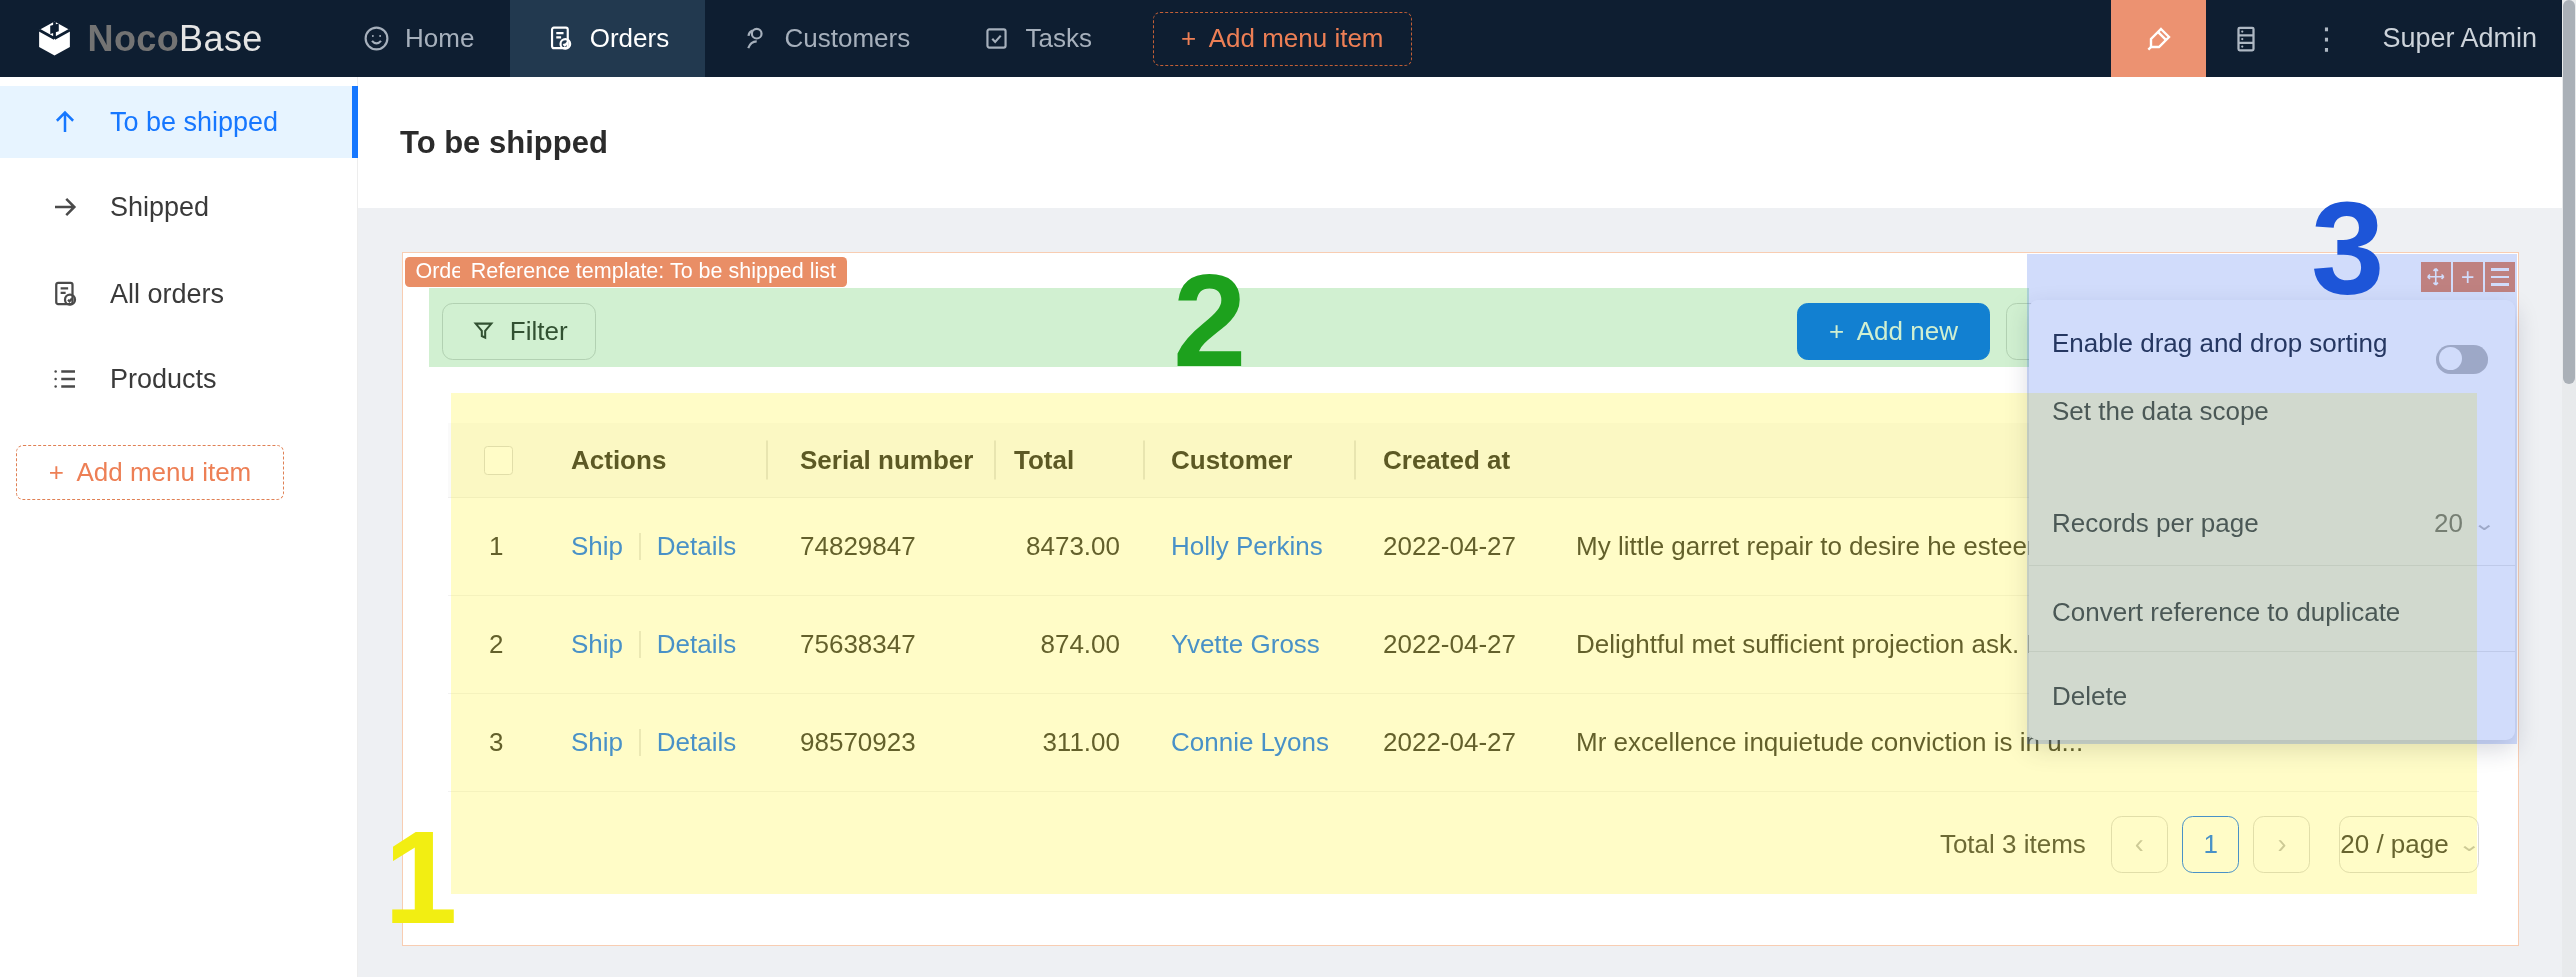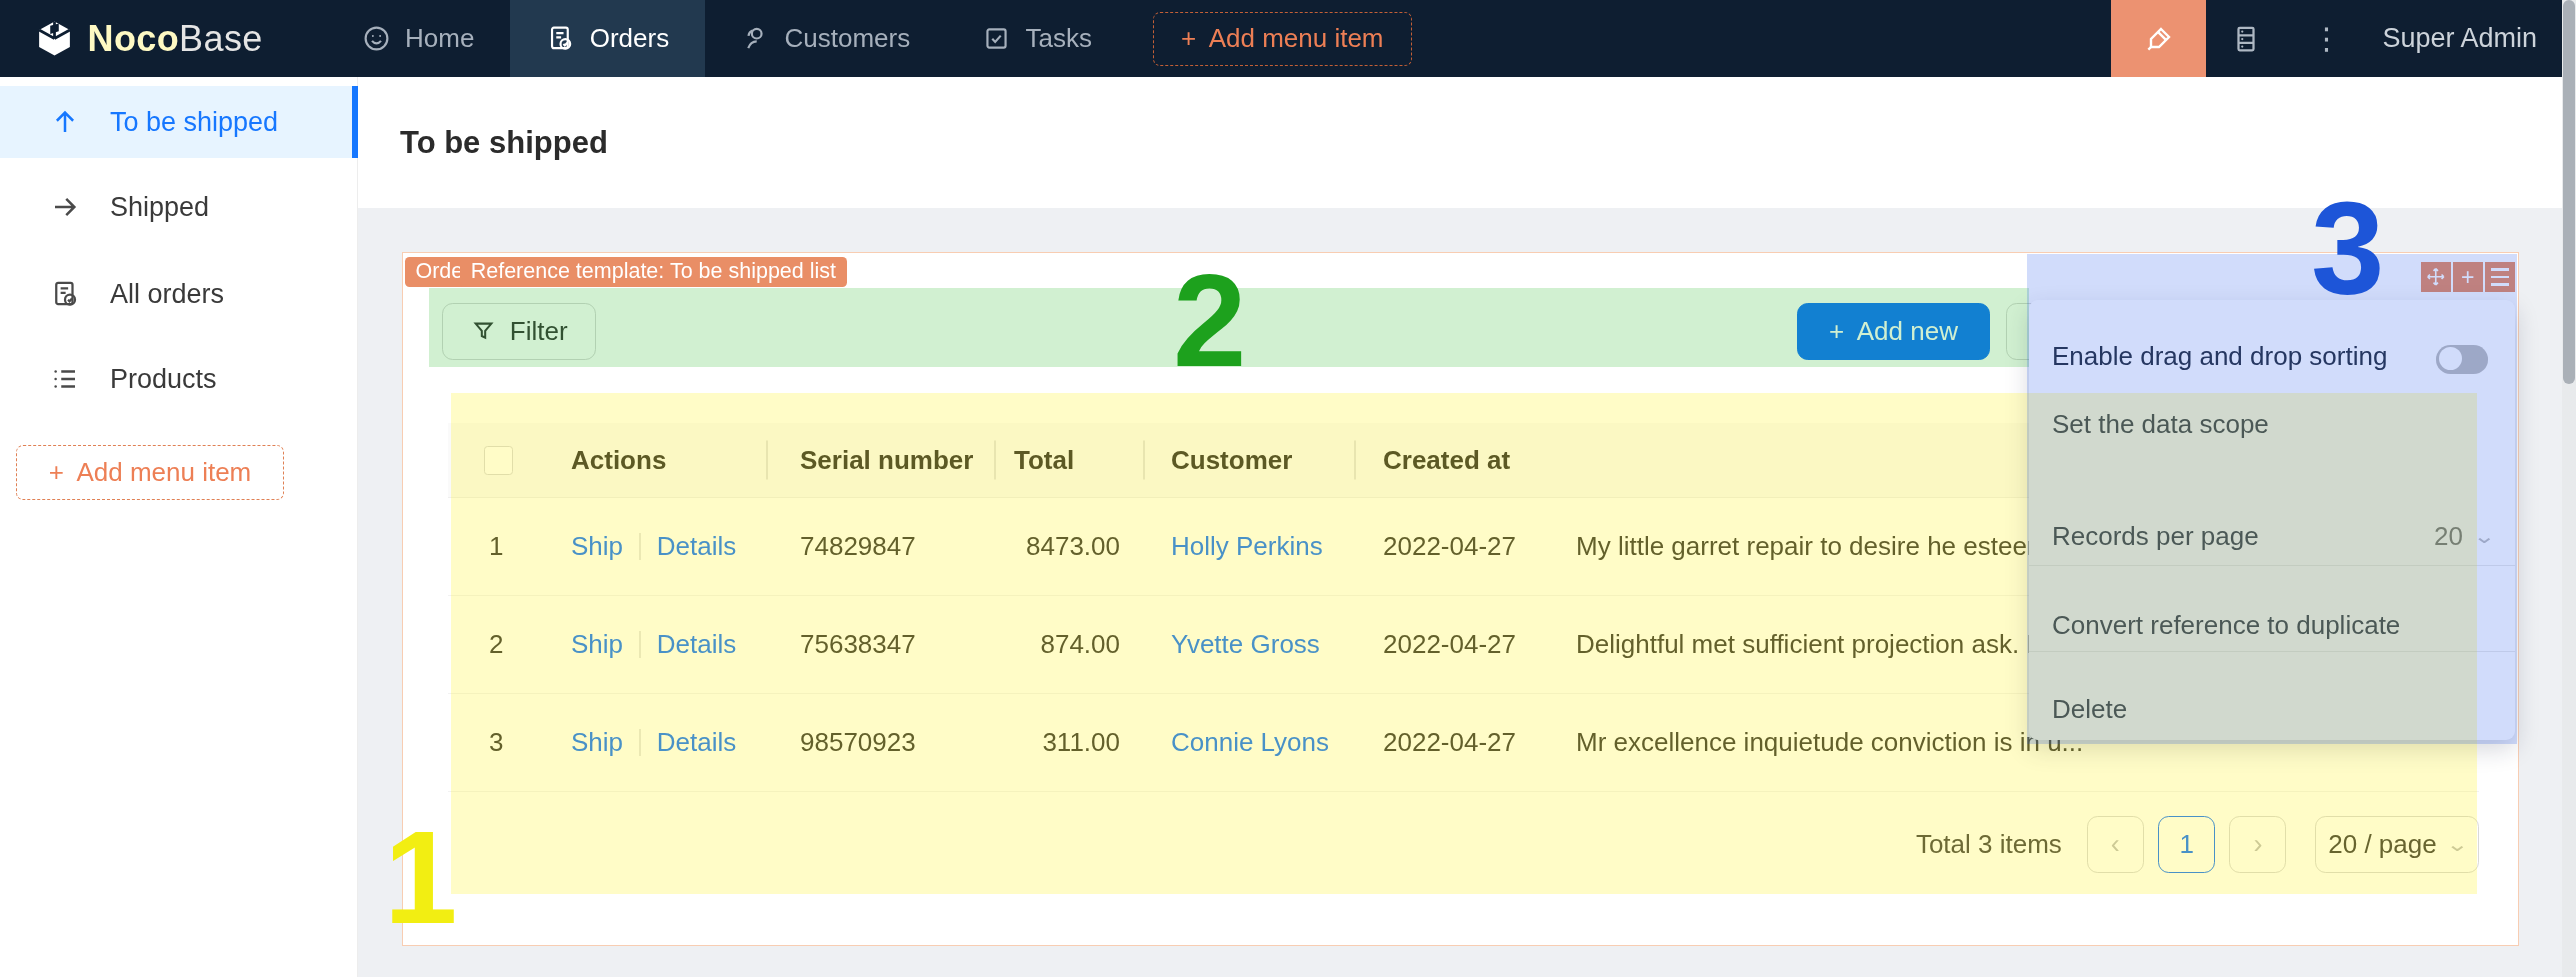--- a/index.html
+++ b/index.html
@@ -3,21 +3,21 @@
 <meta charset="utf-8">
 <style>
   * { margin:0; padding:0; box-sizing:border-box; }
   html,body { width:2576px; height:978px; overflow:hidden; font-family:"Liberation Sans", sans-serif; background:#eef0f3; }
 
   
   .navbar { position:absolute; left:0; top:0; width:2576px; height:77px; background:#0e1e31; display:flex; align-items:center; z-index:3; }
   .logo { display:flex; align-items:center; gap:12.5px; margin-left:34px; margin-right:63px; }
   .logo svg { width:41px; height:41px; }
   .logo-text { font-size:36px; letter-spacing:0.4px; }
-  .logo-noco { color:#fef9c3; font-weight:700;margin-top:32px; }
+  .logo-noco { color:#737373; font-weight:700;margin-top:32px; }
   .logo-base { color:#e5e5e5; font-weight:400; }
   .nav-item { height:77px; display:flex; align-items:center; gap:14.3px; padding:0 36px; color:#a6b0bc; font-size:26px; cursor:pointer; }
   .nav-item svg { width:29px; height:29px; stroke:#a6b0bc; }
   .nav-item.active { background:#22394f; color:#ffffff; }
   .nav-item.active svg { stroke:#ffffff; }
   .nav-add { margin-left:25px; height:54px; display:flex; align-items:center; gap:12.5px; padding:0 27px; border:1.8px dashed #c35f36; border-radius:7.2px; color:#ed7f55; font-size:26px; cursor:pointer; }
   .nav-right { margin-left:auto; display:flex; align-items:center; height:77px; }
   .editor-btn { width:95px; height:77px; background:#ec9271; display:flex; align-items:center; justify-content:center; cursor:pointer; }
   .editor-btn svg { width:32px; height:32px; stroke:#ffffff; }
   .icon-btn { width:80px; height:77px; display:flex; align-items:center; justify-content:center; cursor:pointer; }
@@ -73,26 +73,26 @@
   .checkbox { width:29px; height:29px; border:1.8px solid #d9d9d9; border-radius:3.6px; background:#fff; margin-left:36px; cursor:pointer; }
   .idx { padding-left:41px; }
   a.link { color:#1677ff; text-decoration:none; font-size:26px; cursor:pointer; }
   .act-sep { width:1.8px; height:27px; background:#e6e6e6; margin:0 16px; }
 
   
   .pager { position:absolute; left:45px; top:540px; width:2031px; height:102px; display:flex; align-items:center; justify-content:flex-end; gap:14.3px; }
   .pager-total { font-size:26px; color:#454545; margin-right:10.7px; }
   .pg-btn { width:57px; height:57px; border:1.8px solid #d9d9d9; border-radius:10.7px; background:#fff; display:flex; align-items:center; justify-content:center; font-size:27px; color:#bfbfbf; cursor:pointer; }
   .pg-cur { border-color:#1677ff; color:#1677ff; font-size:26px; }
-  .pg-size { width:164px; height:57px; border:1.8px solid #d9d9d9; border-radius:10.7px; background:#fff; display:flex; align-items:center; justify-content:center; gap:12.5px; font-size:26px; color:#3d3d3d; cursor:pointer; }
+  .pg-size { width:140px; height:57px; border:1.8px solid #d9d9d9; border-radius:10.7px; background:#fff; display:flex; align-items:center; justify-content:center; gap:12.5px; font-size:26px; color:#3d3d3d; cursor:pointer; }
   .chev { font-size:19.7px; color:#bfbfbf; transform:scaleX(1.4); }
 
   
   .panel { position:absolute; left:2029px; top:300px; width:486px; height:440px; background:#ffffff; border-radius:9px; box-shadow:0 9px 25px rgba(20,30,60,.18); z-index:5; }
-  .m-item { position:absolute; left:0; width:486px; height:57px; display:flex; align-items:flex-end; padding:0 23px; font-size:26px; color:#29313f; cursor:pointer; }
+  .m-item { position:absolute; left:0; width:486px; height:57px; display:flex; align-items:center; padding:0 23px; font-size:26px; color:#29313f; cursor:pointer; }
   .m-div { position:absolute; left:0; width:486px; height:0; border-top:1.8px solid #e9e9e9; }
   .toggle { position:absolute; right:27px; width:52px; height:29px; border-radius:14.3px; background:#bfbfbf; cursor:pointer; }
   .toggle::after { content:""; position:absolute; left:2.7px; top:2.7px; width:23px; height:23px; border-radius:50%; background:#ffffff; }
   .m-val { margin-left:auto; color:#6f6f6f; display:flex; align-items:center; gap:12.5px; }
 
   
   .ov { position:absolute; pointer-events:none; }
   .ov-green { left:429px; top:288px; width:1600px; height:79px; background:rgba(0,170,0,0.18); z-index:8; }
   .ov-yellow { left:451px; top:393px; width:2026px; height:501px; background:rgba(255,242,0,0.22); z-index:9; }
   .ov-blue { left:2027px; top:254px; width:490px; height:490px; background:rgba(25,80,235,0.20); z-index:10; }

